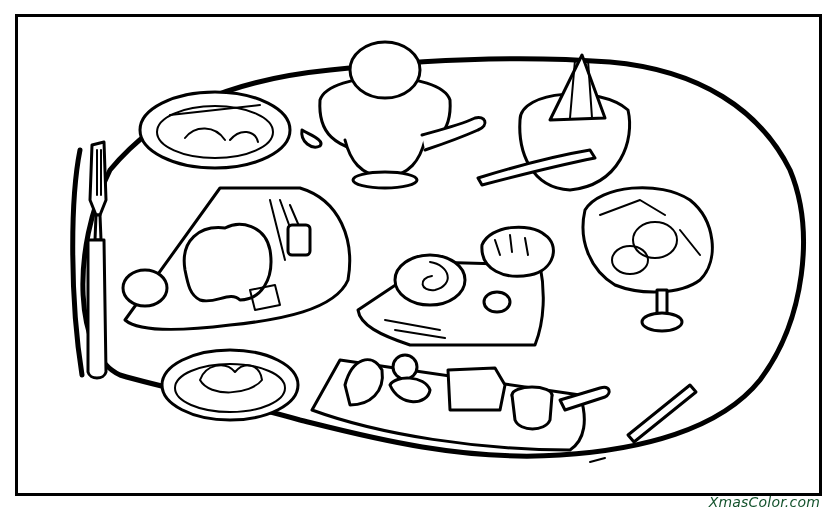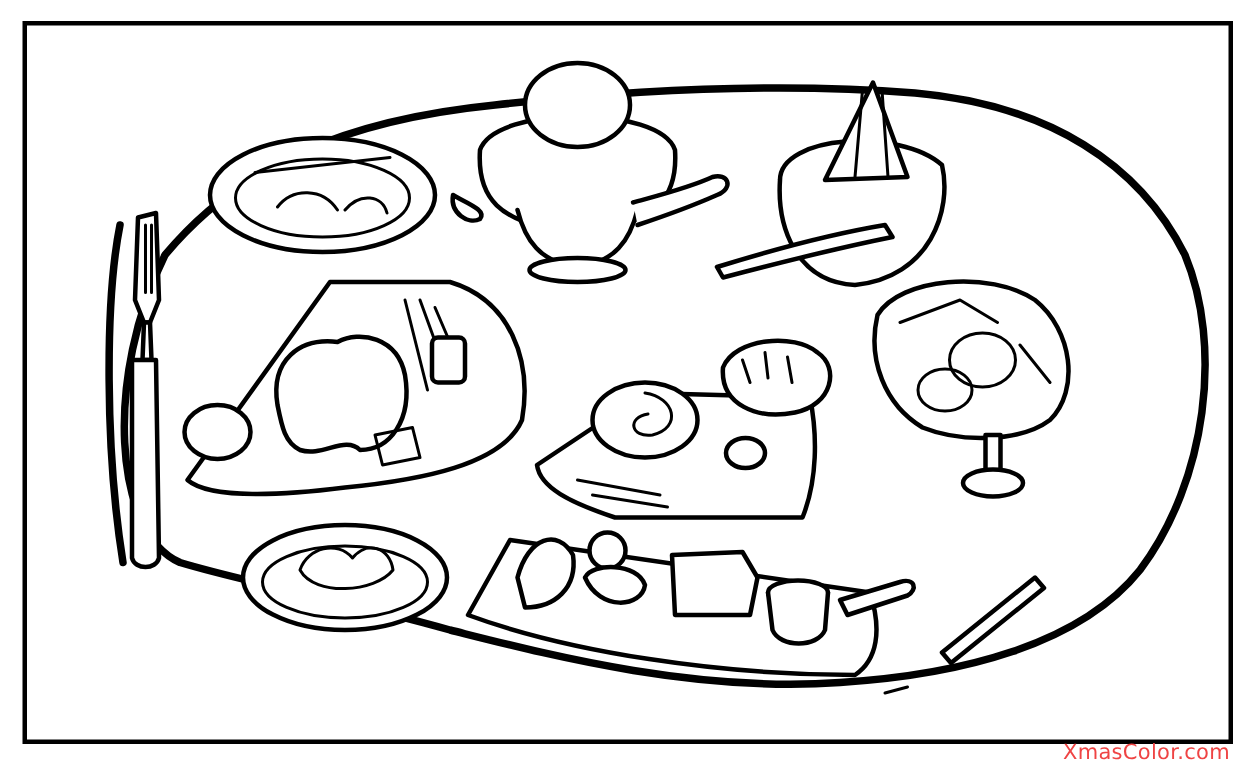--- a/index.html
+++ b/index.html
@@ -1,19 +1,19 @@
 <!DOCTYPE html>
 <html><head>
   <meta charset="utf-8">
   <style>
     html, body { margin: 0; padding: 0; background: #ffffff; }
     body { width: 832px; height: 512px; position: relative; overflow: hidden; font-family: "DejaVu Sans", sans-serif; }
     #art { position: absolute; left: 0; top: 0; width: 832px; height: 512px; }
     .frame { position: absolute; left: 15px; top: 14px; width: 801px; height: 476px; border: 3px solid #000; box-sizing: content-box; border-left-width: 3px; }
-    .watermark { position: absolute; right: 12px; bottom: 2px; font-size: 14px; color: #ef4444; font-family: "DejaVu Sans", sans-serif; letter-spacing: 0.2px; }
+    .watermark { position: absolute; right: 12px; bottom: 2px; font-size: 14px; color: #14532d; font-family: "DejaVu Sans", sans-serif; letter-spacing: 0.2px; font-style: italic; }
     svg .s { fill: #fff; stroke: #000; stroke-width: 3; stroke-linejoin: round; stroke-linecap: round; }
     svg .t { fill: none; stroke: #000; stroke-width: 2; stroke-linejoin: round; stroke-linecap: round; }
     svg .k { fill: none; stroke: #000; stroke-width: 5; stroke-linecap: round; }
   </style>
 </head>
 <body>
 
 <div class="frame"></div>
 
 <svg id="art" viewBox="0 0 832 512">

